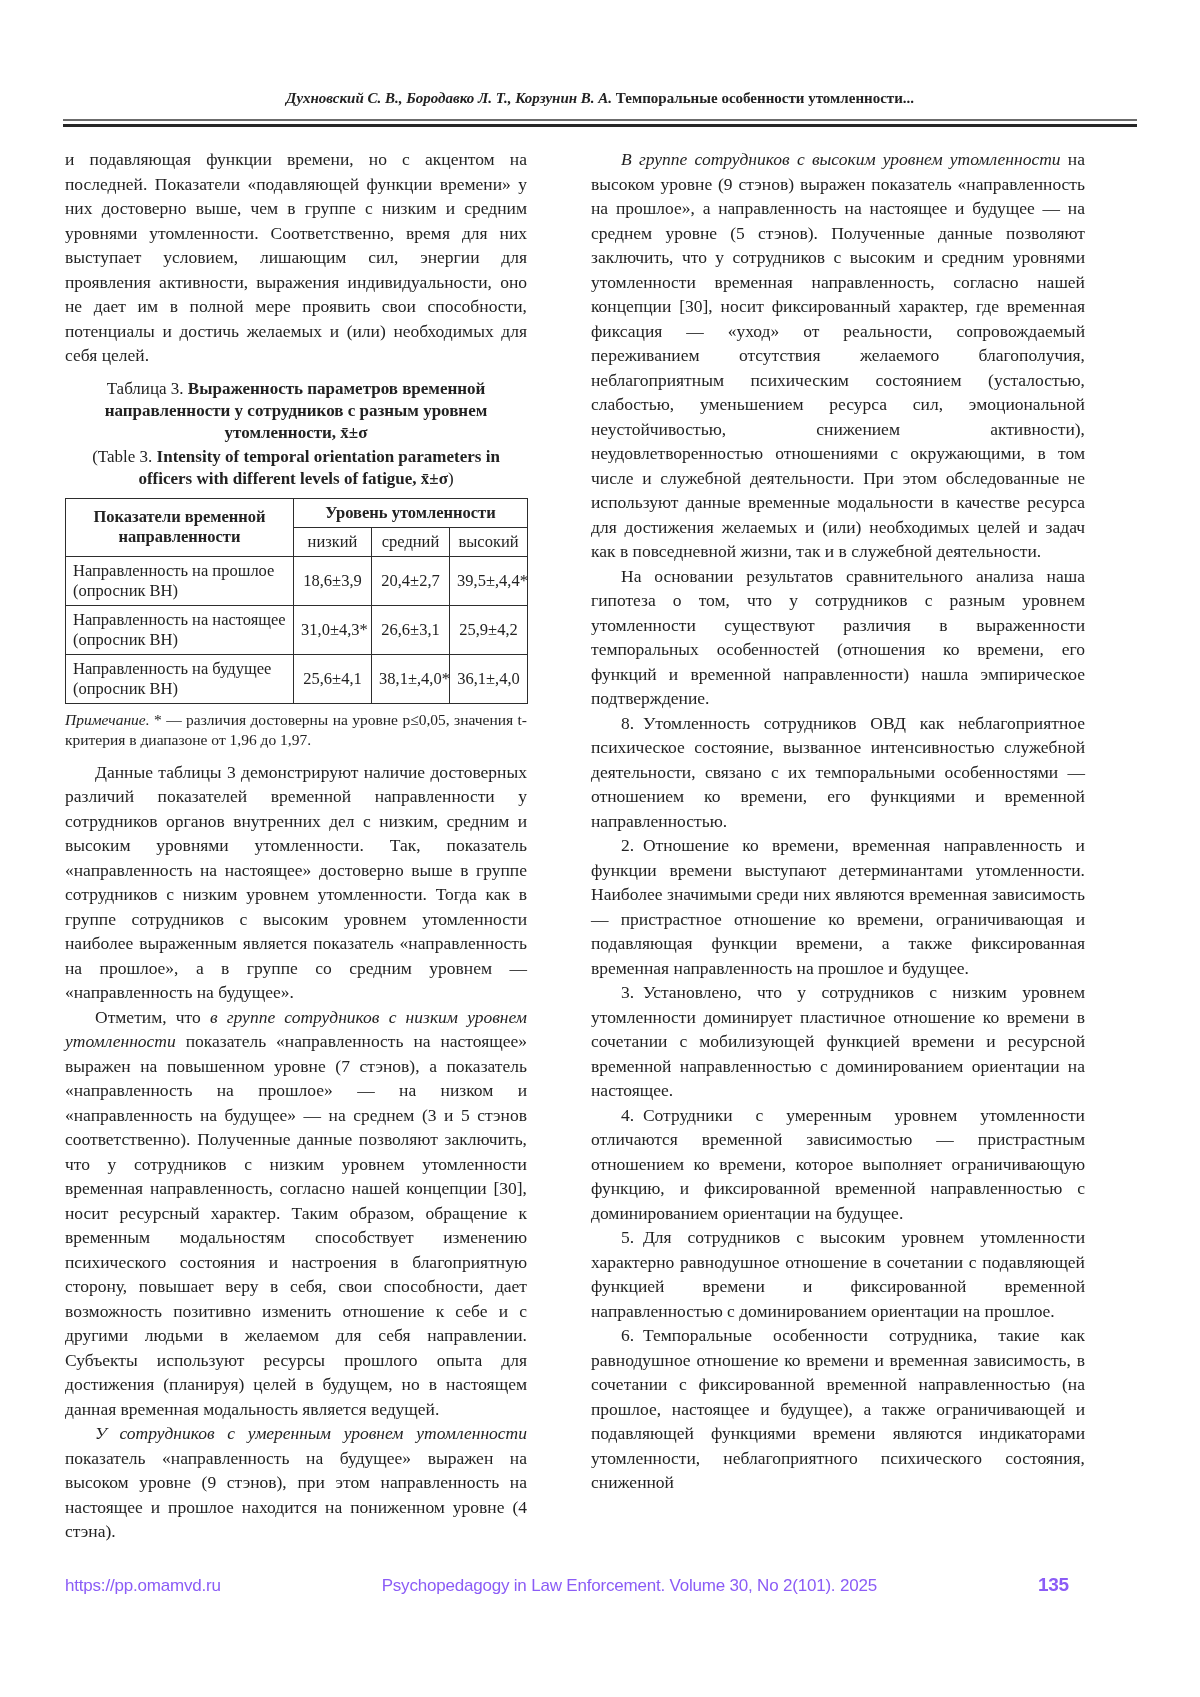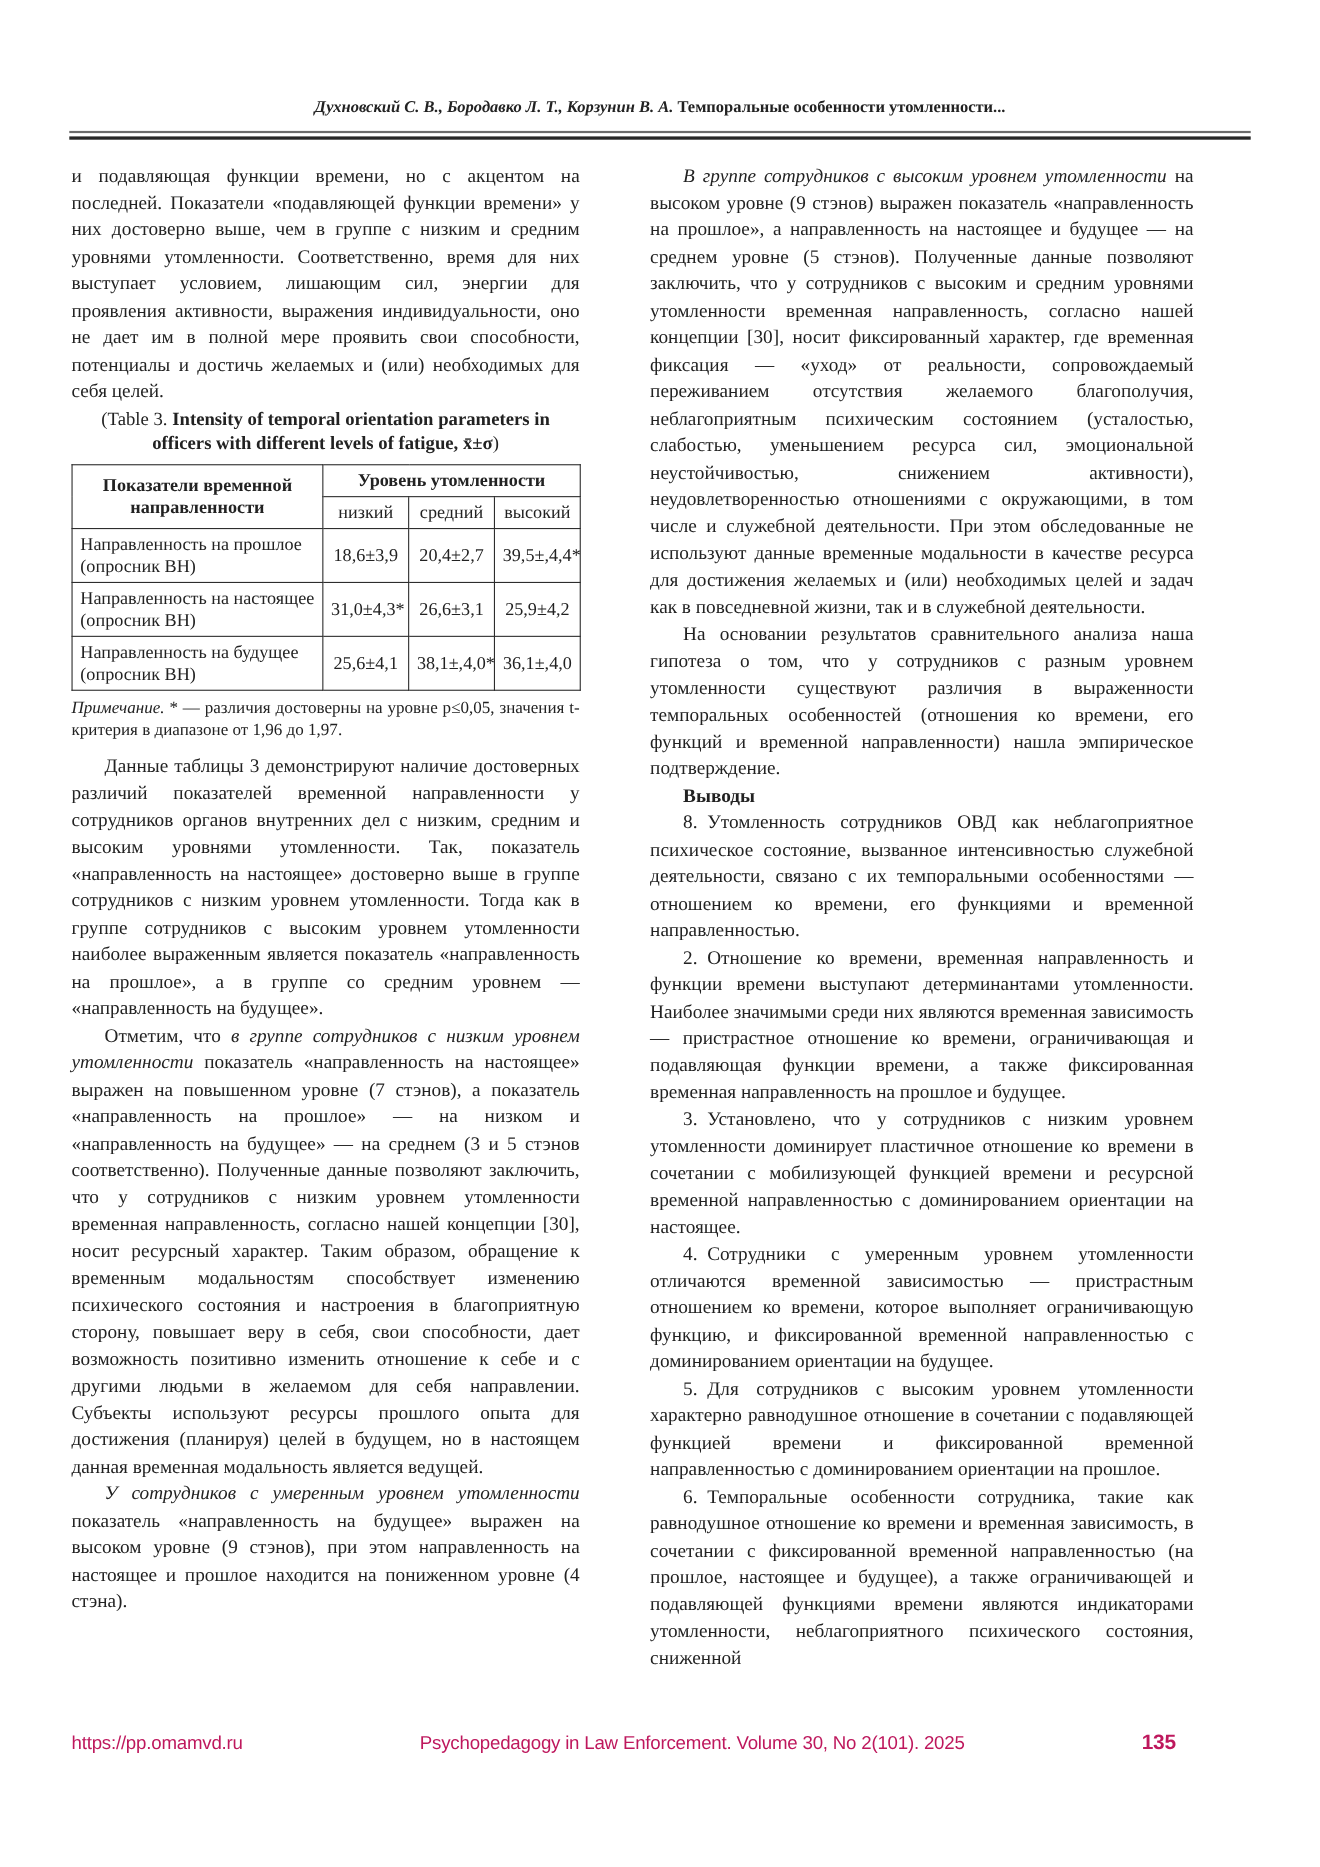--- a/index.html
+++ b/index.html
@@ -51,37 +51,38 @@
   td.val{text-align:center;}
   .table-note{
     margin:6px 0 10px;font-size:15.5px;line-height:20px;
     text-align:justify;text-indent:0;hyphens:none;
   }
   .table-note i{font-style:italic;}
   
   .footer{
     position:absolute;left:65px;top:1574px;width:1004px;
     display:flex;align-items:baseline;justify-content:space-between;
-    font-family:"Liberation Sans", sans-serif;font-size:17px;letter-spacing:-0.2px;color:#be185d;
+    font-family:"Liberation Sans", sans-serif;font-size:17px;letter-spacing:-0.2px;color:#8b5cf6;
   }
   .footer .page-number{font-weight:bold;font-size:19px;}
 </style>
 </head>
 <body>
 
 <div class="page">
 
   <div class="running-head"><span class="authors">Духновский С. В., Бородавко Л. Т., Корзунин В. А.</span><span> Темпоральные особенности утомленности...</span></div>
   <div class="head-rule"></div>
 
   <div class="columns">
 
     <div class="col-left">
       <p class="body-par no-indent">и подавляющая функции времени, но с акцентом на последней. Показатели «подавляющей функции времени» у них достоверно выше, чем в группе с низким и средним уровнями утомленности. Соответственно, время для них выступает условием, лишающим сил, энергии для проявления активности, выражения индивидуальности, оно не дает им в полной мере проявить свои способности, потенциалы и достичь желаемых и (или) необходимых для себя целей.</p>
 
+      <div class="tbl-caption"><span>Таблица 3.</span> <b>Выраженность параметров временной направленности у сотрудников с разным уровнем утомленности, x̄±σ</b></div>
       <div class="tbl-caption en"><span>(Table 3.</span> <b>Intensity of temporal orientation parameters in officers with different levels of fatigue, x̄±σ</b><span>)</span></div>
 
       <table class="results">
         <colgroup>
             <col style="width:228px">
             <col style="width:78px">
             <col style="width:78px">
             <col style="width:78px">
           </colgroup>
         <tbody>
@@ -118,21 +119,20 @@
       <p class="table-note"><i>Примечание.</i><span> * — различия достоверны на уровне p≤0,05, значения t-критерия в диапазоне от 1,96 до 1,97.</span></p>
 
       <p class="body-par">Данные таблицы 3 демонстрируют наличие достоверных различий показателей временной направленности у сотрудников органов внутренних дел с низким, средним и высоким уровнями утомленности. Так, показатель «направленность на настоящее» достоверно выше в группе сотрудников с низким уровнем утомленности. Тогда как в группе сотрудников с высоким уровнем утомленности наиболее выраженным является показатель «направленность на прошлое», а в группе со средним уровнем — «направленность на будущее».</p>
       <p class="body-par"><span>Отметим, что </span><i>в группе сотрудников с низким уровнем утомленности</i><span> показатель «направленность на настоящее» выражен на повышенном уровне (7 стэнов), а показатель «направленность на прошлое» — на низком и «направленность на будущее» — на среднем (3 и 5 стэнов соответственно). Полученные данные позволяют заключить, что у сотрудников с низким уровнем утомленности временная направленность, согласно нашей концепции [30], носит ресурсный характер. Таким образом, обращение к временным модальностям способствует изменению психического состояния и настроения в благоприятную сторону, повышает веру в себя, свои способности, дает возможность позитивно изменить отношение к себе и с другими людьми в желаемом для себя направлении. Субъекты используют ресурсы прошлого опыта для достижения (планируя) целей в будущем, но в настоящем данная временная модальность является ведущей.</span></p>
       <p class="body-par"><i>У сотрудников с умеренным уровнем утомленности</i><span> показатель «направленность на будущее» выражен на высоком уровне (9 стэнов), при этом направленность на настоящее и прошлое находится на пониженном уровне (4 стэна).</span></p>
     </div>
 
     <div class="col-right">
       <p class="body-par"><i>В группе сотрудников с высоким уровнем утомленности</i><span> на высоком уровне (9 стэнов) выражен показатель «направленность на прошлое», а направленность на настоящее и будущее — на среднем уровне (5 стэнов). Полученные данные позволяют заключить, что у сотрудников с высоким и средним уровнями утомленности временная направленность, согласно нашей концепции [30], носит фиксированный характер, где временная фиксация — «уход» от реальности, сопровождаемый переживанием отсутствия желаемого благополучия, неблагоприятным психическим состоянием (усталостью, слабостью, уменьшением ресурса сил, эмоциональной неустойчивостью, снижением активности), неудовлетворенностью отношениями с окружающими, в том числе и служебной деятельности. При этом обследованные не используют данные временные модальности в качестве ресурса для достижения желаемых и (или) необходимых целей и задач как в повседневной жизни, так и в служебной деятельности.</span></p>
       <p class="body-par">На основании результатов сравнительного анализа наша гипотеза о том, что у сотрудников с разным уровнем утомленности существуют различия в выраженности темпоральных особенностей (отношения ко времени, его функций и временной направленности) нашла эмпирическое подтверждение.</p>
-      <p class="conclusions-heading">Выводы</p>
       <p class="body-par">8. Утомленность сотрудников ОВД как неблагоприятное психическое состояние, вызванное интенсивностью служебной деятельности, связано с их темпоральными особенностями — отношением ко времени, его функциями и временной направленностью.</p>
       <p class="body-par">2. Отношение ко времени, временная направленность и функции времени выступают детерминантами утомленности. Наиболее значимыми среди них являются временная зависимость — пристрастное отношение ко времени, ограничивающая и подавляющая функции времени, а также фиксированная временная направленность на прошлое и будущее.</p>
       <p class="body-par">3. Установлено, что у сотрудников с низким уровнем утомленности доминирует пластичное отношение ко времени в сочетании с мобилизующей функцией времени и ресурсной временной направленностью с доминированием ориентации на настоящее.</p>
       <p class="body-par">4. Сотрудники с умеренным уровнем утомленности отличаются временной зависимостью — пристрастным отношением ко времени, которое выполняет ограничивающую функцию, и фиксированной временной направленностью с доминированием ориентации на будущее.</p>
       <p class="body-par">5. Для сотрудников с высоким уровнем утомленности характерно равнодушное отношение в сочетании с подавляющей функцией времени и фиксированной временной направленностью с доминированием ориентации на прошлое.</p>
       <p class="body-par">6. Темпоральные особенности сотрудника, такие как равнодушное отношение ко времени и временная зависимость, в сочетании с фиксированной временной направленностью (на прошлое, настоящее и будущее), а также ограничивающей и подавляющей функциями времени являются индикаторами утомленности, неблагоприятного психического состояния, сниженной</p>
     </div>
 
   </div>
 

